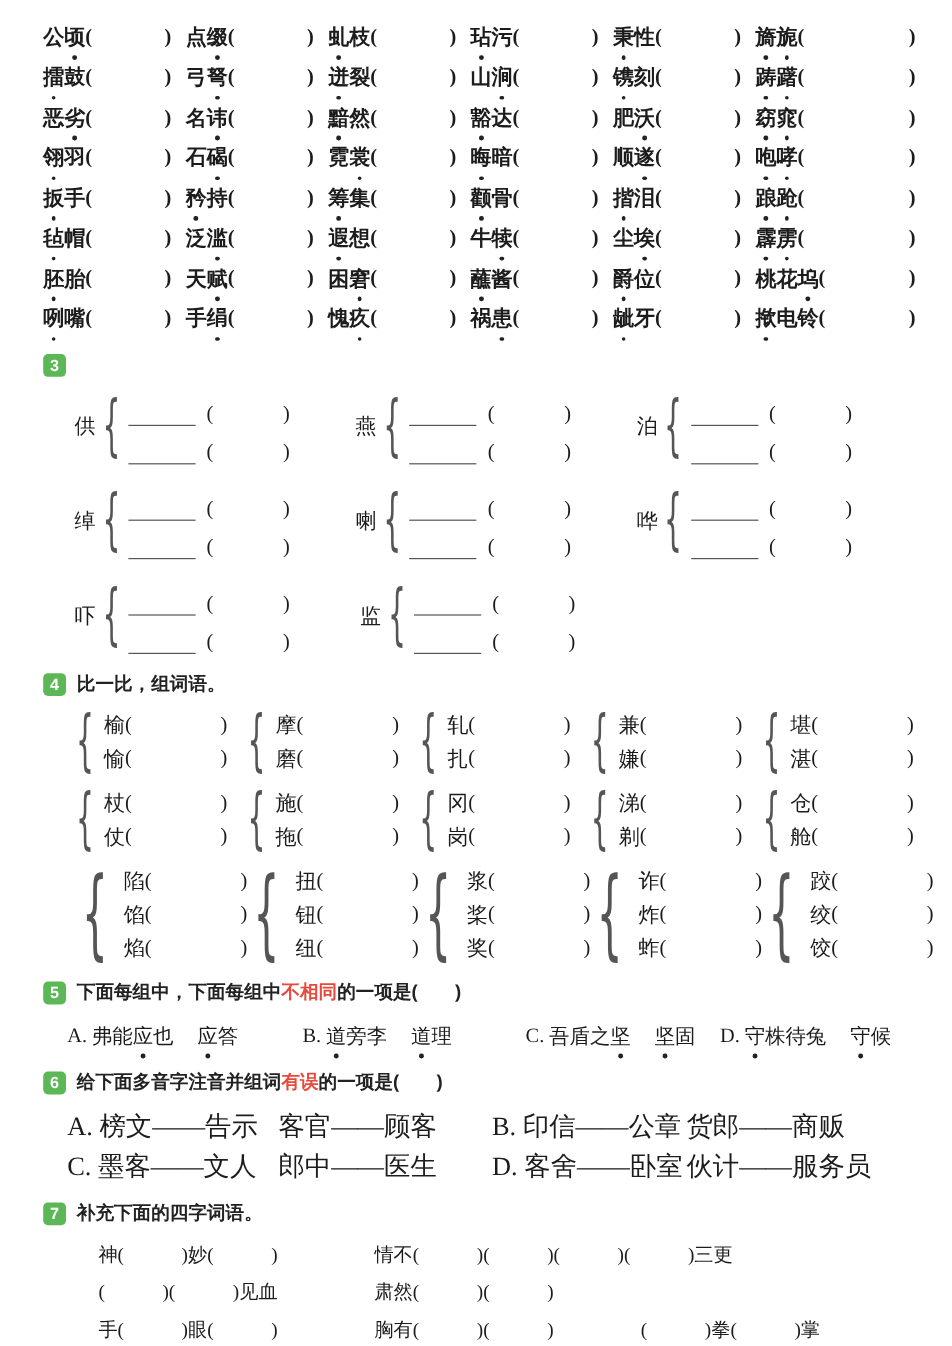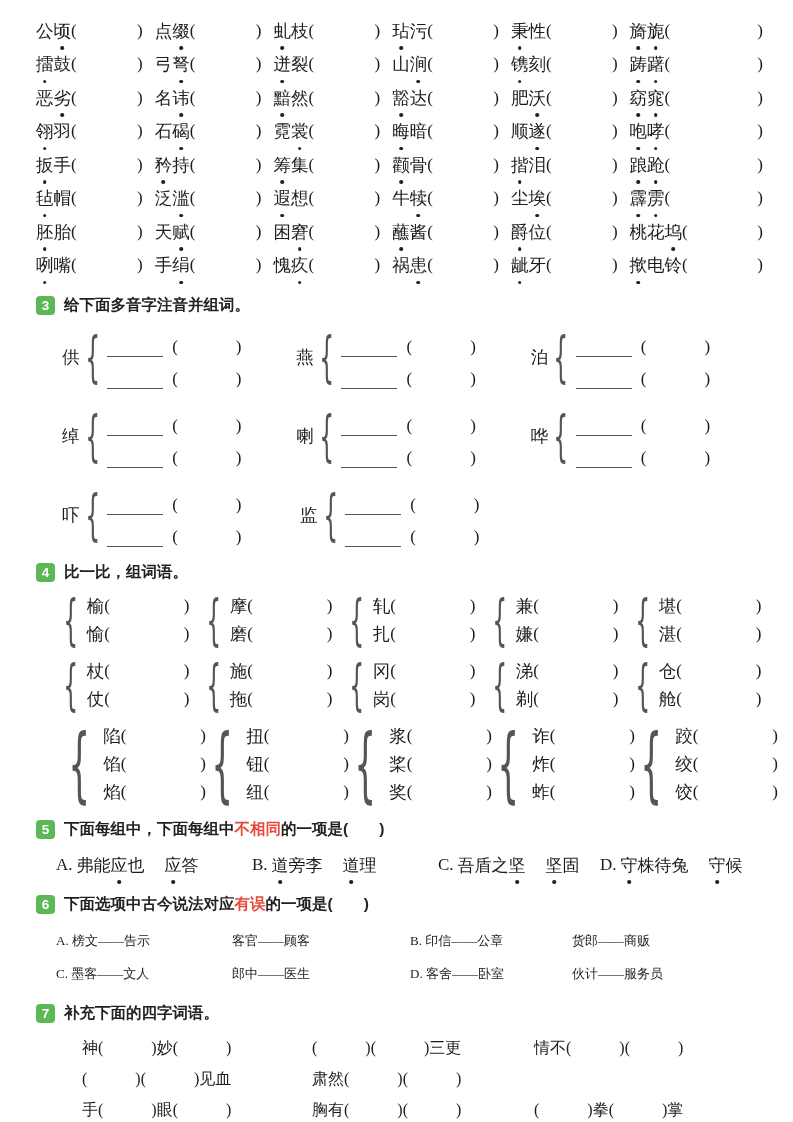--- a/index.html
+++ b/index.html
@@ -2,21 +2,21 @@
 <html><head>
 <meta charset="utf-8">
 <style>
   html,body{margin:0;padding:0;background:#fff;}
   body{width:793px;height:1122px;overflow:hidden;
        font-family:"Liberation Serif","DejaVu Serif",serif;color:#1c1c1c;}
   .page{padding:14px 28px 0 36px;}
 
   
   .prow{display:flex;height:33.5px;align-items:center;font-size:17.5px;}
-  .pcell{flex:1 1 0;display:flex;align-items:center;padding-right:12px;}
+  .pcell{flex:1 1 0;display:flex;align-items:center;padding-right:12px;font-weight:bold;}
   .pcell:last-child{flex:1.25 1 0;padding-right:2px;}
   .pword{white-space:nowrap;}
   .ch{position:relative;display:inline-block;}
   .dch::after{content:"";position:absolute;left:50%;bottom:-7px;transform:translateX(-50%);
               width:3.6px;height:3.6px;border-radius:50%;background:#222;}
   .pblank{flex:1 1 auto;min-width:18px;}
   .paren{font-size:17px;}
 
   
   .sec-head{display:flex;align-items:center;gap:9px;margin:13px 0 9px;
@@ -51,21 +51,21 @@
   .pg-lines{display:flex;flex-direction:column;margin-left:7px;}
   .pg-line{height:28px;display:flex;align-items:center;white-space:nowrap;}
   .g4{display:inline-block;width:74px;}
 
   
   .optline{display:flex;padding-left:20px;font-size:17px;height:32px;align-items:center;}
   .q5opt{display:flex;align-items:center;}
   .q5opt .lbl{margin-right:4px;}
   .q5item{margin-right:20px;white-space:nowrap;}
   .w190{width:196px;}.w186{width:186px;}.w160{width:162px;}
-  .q6row{display:flex;padding-left:20px;font-size:13px;height:33px;align-items:center;}
+  .q6row{display:flex;padding-left:20px;font-size:22px;height:33px;align-items:center;}
   .q6cell{white-space:nowrap;}
   .q6c1{width:176px;}.q6c2{width:178px;}.q6c3{width:162px;}
 
   
   .q7body{padding-left:46px;}
   .q7row{display:flex;height:31px;align-items:center;font-size:16px;}
   .q7c1{width:230px;}.q7c2{width:222px;}
   .q7cell{white-space:nowrap;}
 </style>
 </head>
@@ -375,21 +375,20 @@
           <span class="pword"><span class="ch dch">揿</span><span class="ch">电</span><span class="ch">铃</span></span>
           <span class="paren">(</span>
           <span class="pblank"></span>
           <span class="paren">)</span>
         </div>
       </div>
     </div>
 
   <div class="sec-head">
     <span class="badge">3</span>
-    <span class="sec-title">给下面多音字注音并组词。</span>
   </div>
   <div class="q3body">
       <div class="mg-row">
         <div class="mg">
           <span class="mg-char">供</span>
           <span class="brace b2">{</span>
           <div class="mg-lines">
             <div class="mg-line">
               <span class="u"></span>
               <span class="paren">(</span>
@@ -857,21 +856,21 @@
       </div>
       <div class="q5opt ">
         <span class="lbl">D.</span>
         <span class="q5item"><span class="pword"><span class="ch dch">守</span><span class="ch">株</span><span class="ch">待</span><span class="ch">兔</span></span></span>
         <span class="q5item"><span class="pword"><span class="ch dch">守</span><span class="ch">候</span></span></span>
       </div>
     </div>
 
   <div class="sec-head">
     <span class="badge">6</span>
-    <span class="sec-title"><span>下面选项中古今说法对应</span><span class="redtxt">有误</span><span>的一项是(　　)</span></span>
+    <span class="sec-title"><span>给下面多音字注音并组词</span><span class="redtxt">有误</span><span>的一项是(　　)</span></span>
   </div>
   <div id="q6rows">
       <div class="q6row">
         <span class="q6cell q6c1">A. 榜文——告示</span>
         <span class="q6cell q6c2">客官——顾客</span>
         <span class="q6cell q6c3">B. 印信——公章</span>
         <span class="q6cell ">货郎——商贩</span>
       </div>
       <div class="q6row">
         <span class="q6cell q6c1">C. 墨客——文人</span>
@@ -881,22 +880,22 @@
       </div>
     </div>
 
   <div class="sec-head">
     <span class="badge">7</span>
     <span class="sec-title">补充下面的四字词语。</span>
   </div>
   <div class="q7body">
       <div class="q7row">
         <span class="q7cell q7c1">神(　　　)妙(　　　)</span>
+        <span class="q7cell ">情不(　　　)(　　　)</span>
         <span class="q7cell q7c2">(　　　)(　　　)三更</span>
-        <span class="q7cell ">情不(　　　)(　　　)</span>
       </div>
       <div class="q7row">
         <span class="q7cell q7c1">(　　　)(　　　)见血</span>
         <span class="q7cell ">肃然(　　　)(　　　)</span>
       </div>
       <div class="q7row">
         <span class="q7cell q7c1">手(　　　)眼(　　　)</span>
         <span class="q7cell q7c2">胸有(　　　)(　　　)</span>
         <span class="q7cell ">(　　　)拳(　　　)掌</span>
       </div>

